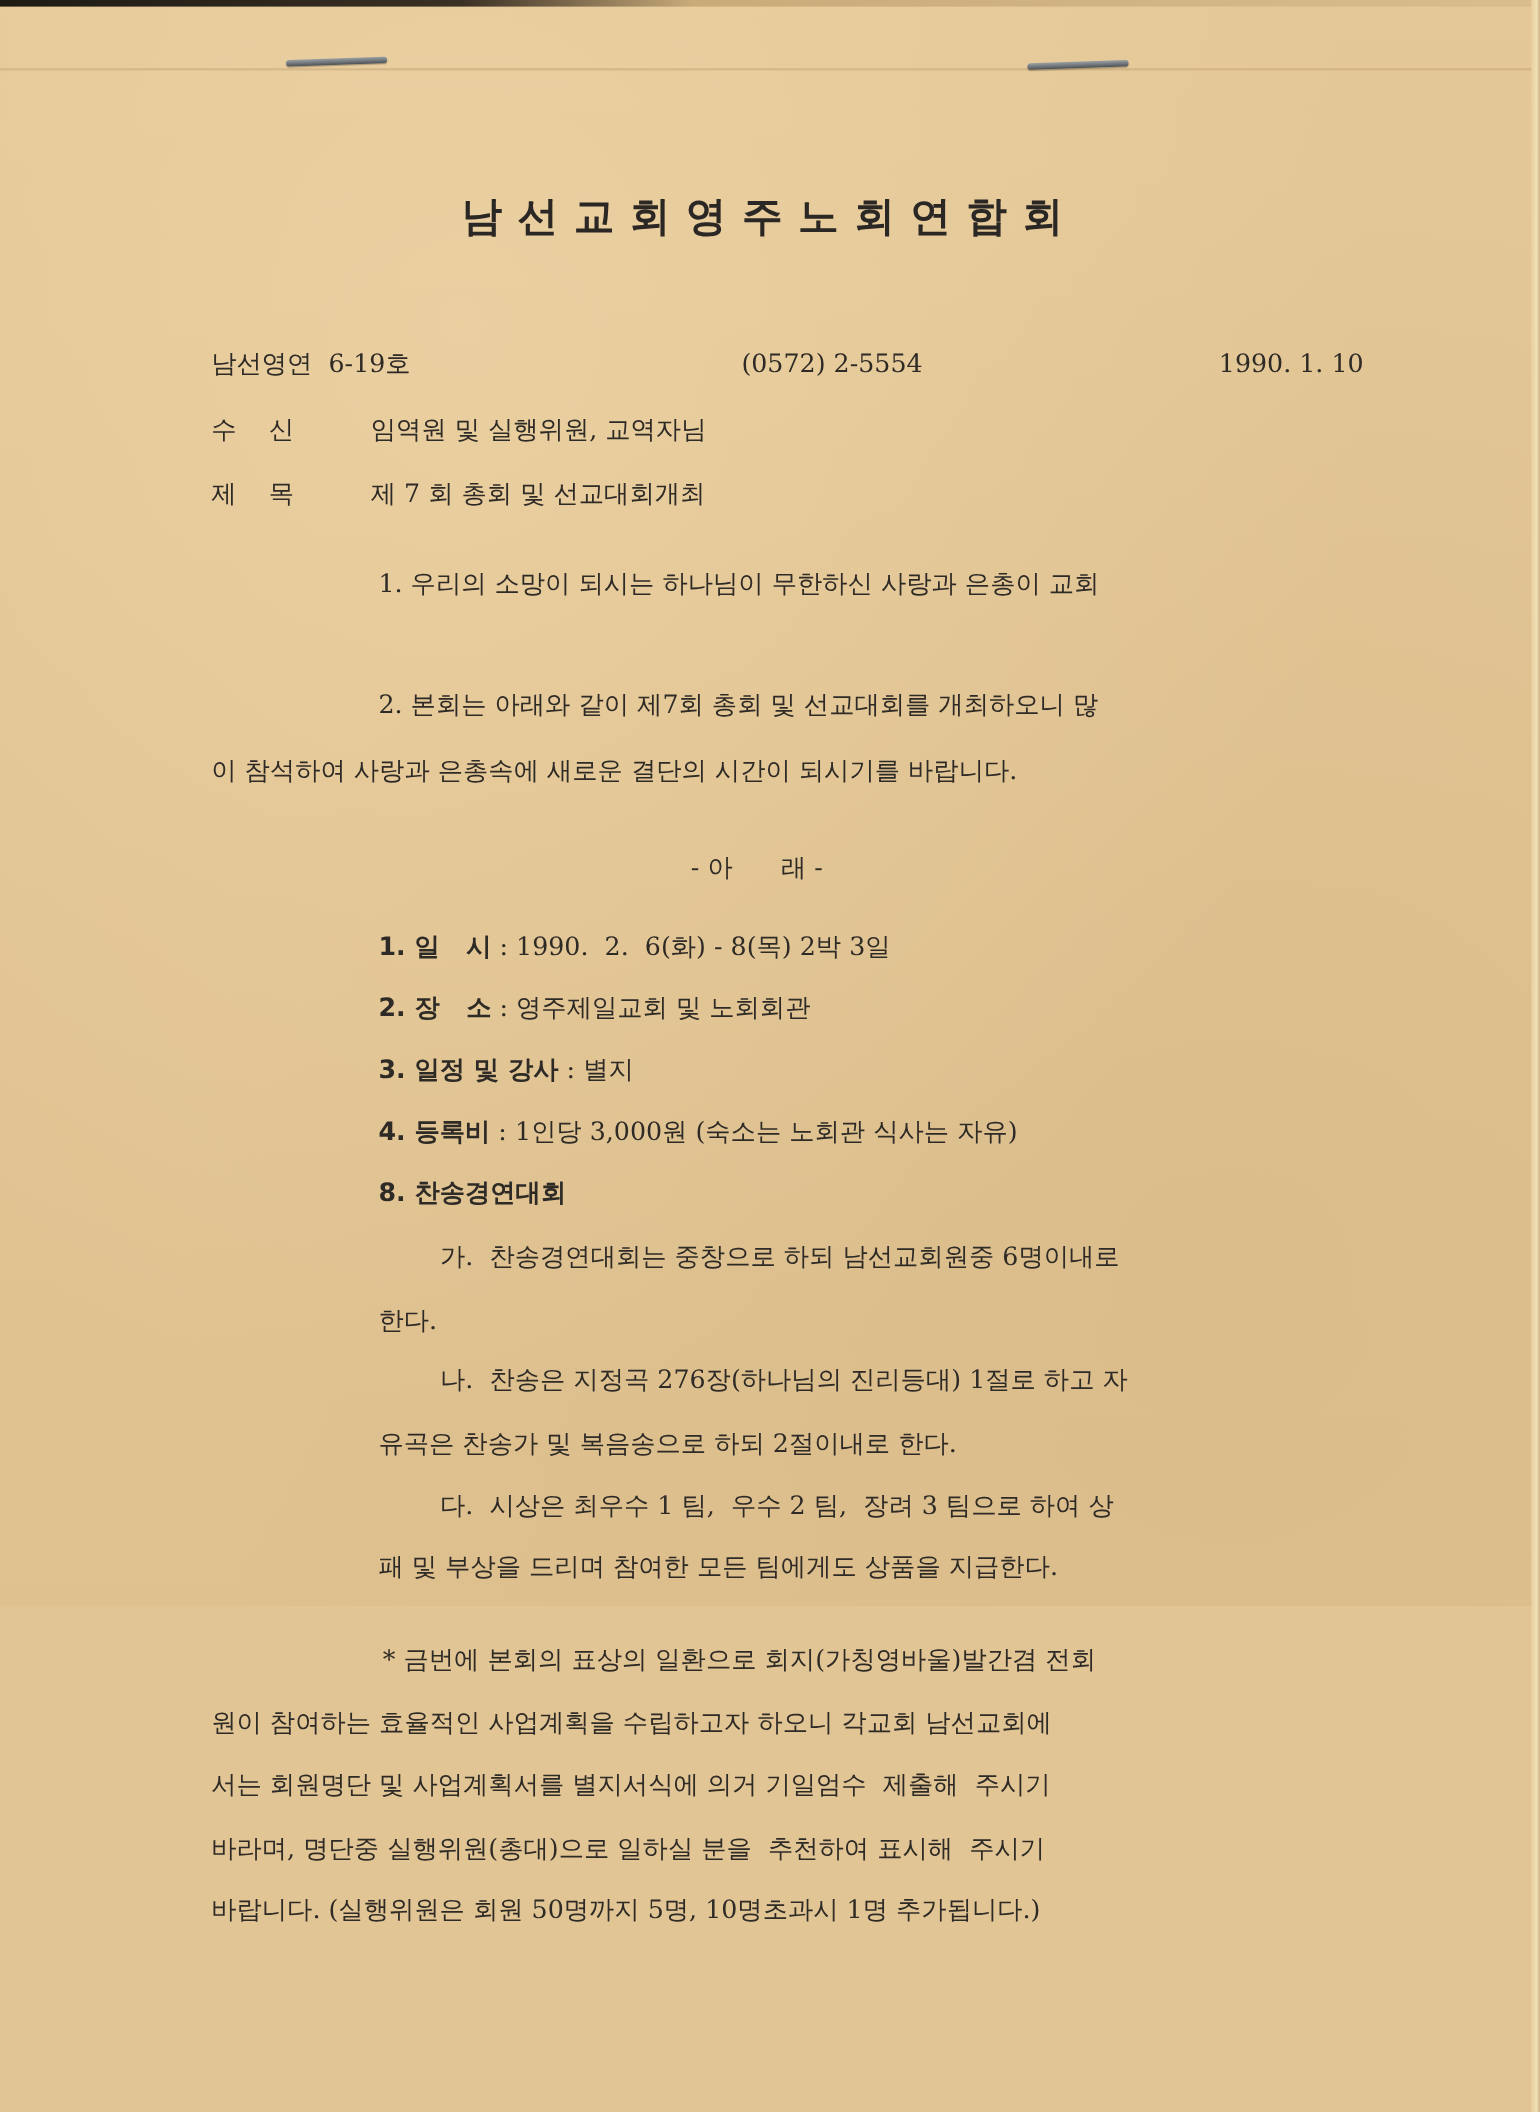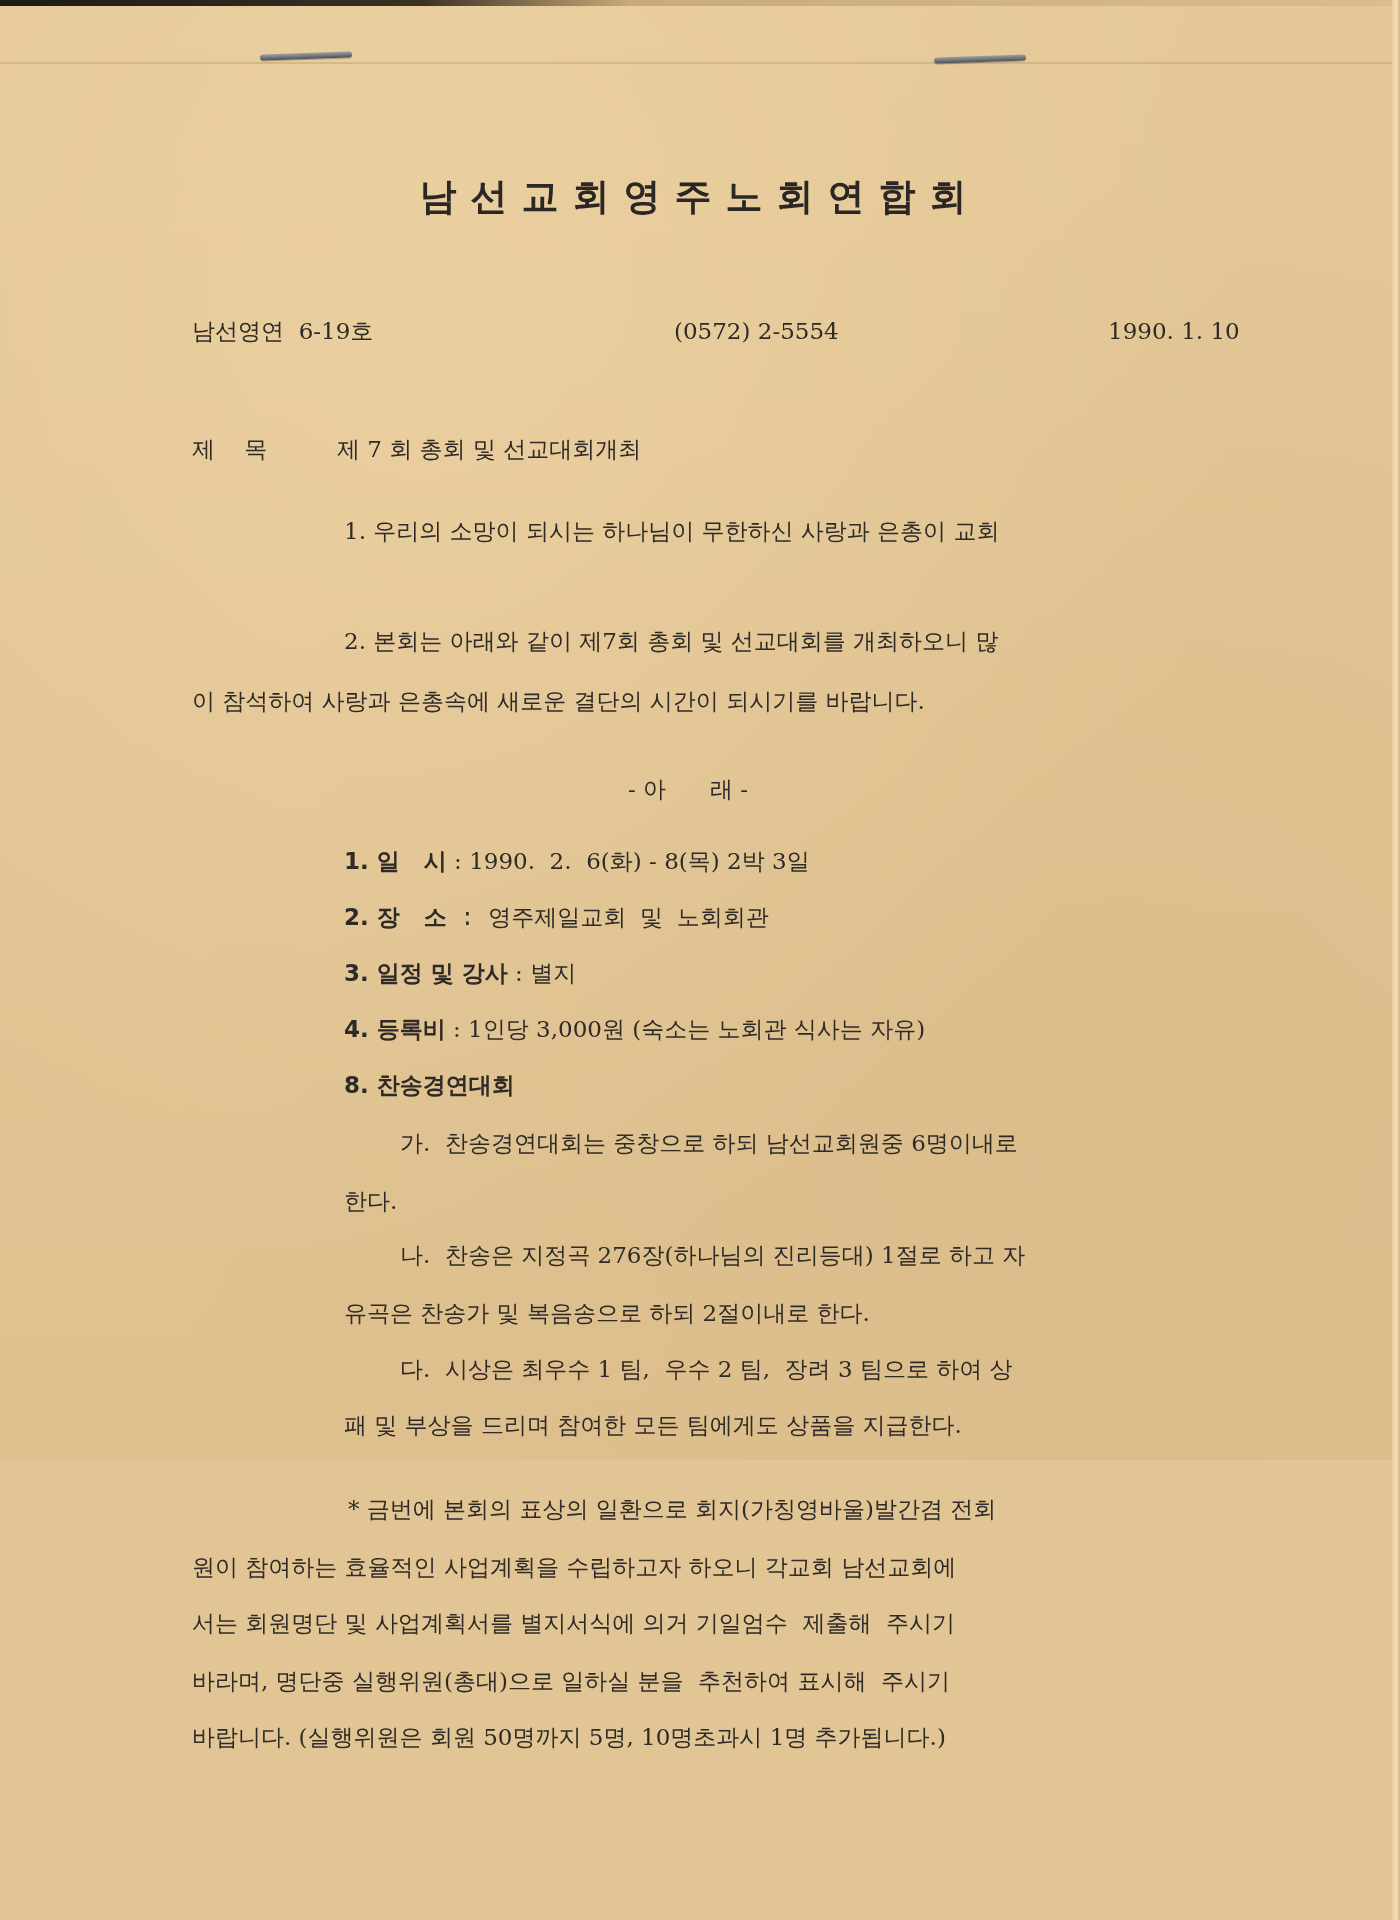--- a/index.html
+++ b/index.html
@@ -63,35 +63,38 @@
   <div class="staple s2"></div>
 
   <div class="title">남선교회영주노회연합회</div>
 
   <div class="line" style="left:144px; top:320px;">
     <span>남선영연</span>&nbsp;&nbsp;<span>6-19호</span>
   </div>
   <div class="line" style="left:626px; top:320px;">(0572)  2-5554</div>
   <div class="line" style="left:1060px; top:320px;">1990.  1.  10</div>
 
+  <div class="line" style="left:144px; top:380px;">
+    <span class="hdr-label" style="white-space:pre;">수    신</span><span>임역원 및 실행위원, 교역자님</span>
+  </div>
   <div class="line" style="left:144px; top:438px;">
     <span class="hdr-label" style="white-space:pre;">제    목</span><span>제 7 회 총회 및 선교대회개최</span>
   </div>
 
   <div class="line" style="left:296px; top:520px;">1. 우리의 소망이 되시는 하나님이 무한하신 사랑과 은총이 교회</div>
   <div class="line" style="left:296px; top:630px;">2. 본회는 아래와 같이 제7회 총회 및 선교대회를 개최하오니 많</div>
   <div class="line" style="left:144px; top:690px;">이 참석하여 사랑과 은총속에 새로운 결단의 시간이 되시기를 바랍니다.</div>
 
   <div class="line" style="left:580px; top:778px; white-space:pre;">- 아      래 -</div>
 
   <div class="line" style="left:296px; top:850px;">
     <span class="bold" style="white-space:pre;">1. 일   시</span><span style="white-space:pre;"> : 1990.  2.  6(화) - 8(목) 2박 3일</span>
   </div>
   <div class="line" style="left:296px; top:906px;">
-    <span class="bold" style="white-space:pre;">2. 장   소</span><span style="white-space:pre;font-family:Liberation Mono, monospace;"> : 영주제일교회 및 노회회관</span>
+    <span class="bold" style="white-space:pre;">2. 장   소</span><span style="white-space:pre;"> : 영주제일교회 및 노회회관</span>
   </div>
   <div class="line" style="left:296px; top:962px;">
     <span class="bold" style="white-space:pre;">3. 일정 및 강사</span><span style="white-space:pre;"> : 별지</span>
   </div>
   <div class="line" style="left:296px; top:1018px;">
     <span class="bold" style="white-space:pre;">4. 등록비</span><span style="white-space:pre;"> : 1인당 3,000원 (숙소는 노회관 식사는 자유)</span>
   </div>
   <div class="line" style="left:296px; top:1074px;">
     <span class="bold" style="white-space:pre;">8. 찬송경연대회</span>
   </div>

